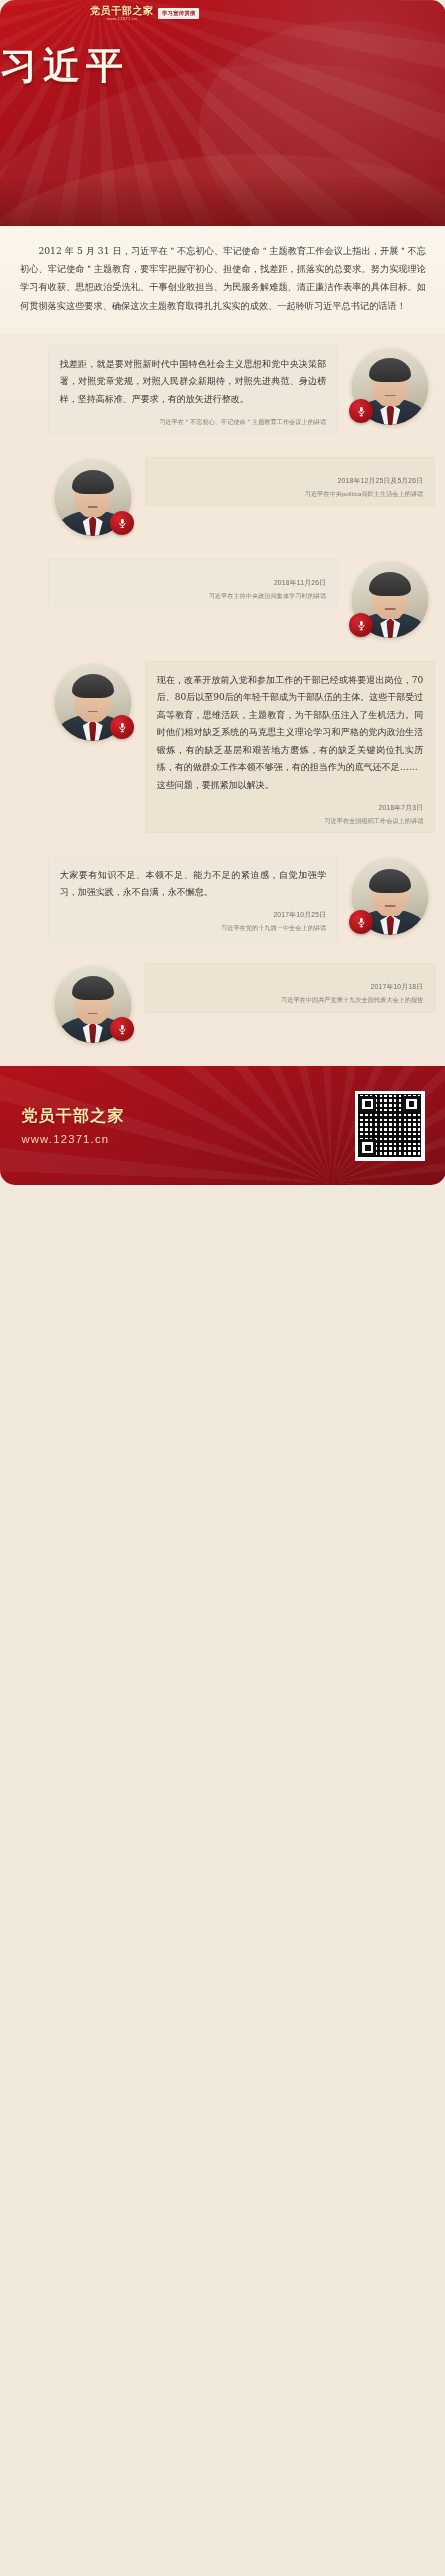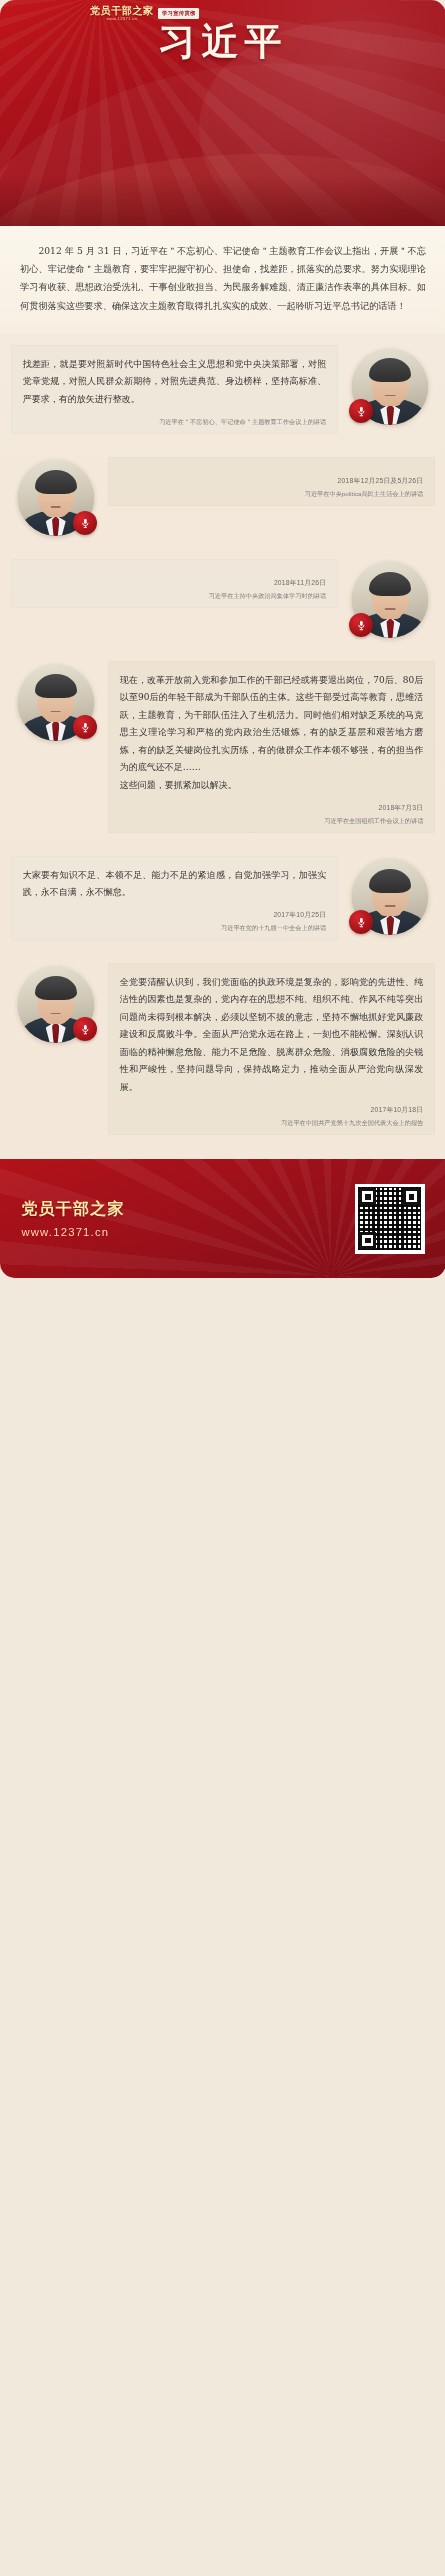--- a/index.html
+++ b/index.html
@@ -85,22 +85,21 @@
     background: #f2f0ea;
     color: #a9131c;
     font-size: 5.3px;
     padding: 1.8px 3.6px;
     border-radius: 1.2px;
     font-weight: bold;
     letter-spacing: 0.3px;
   }
   .hdr-title-wrap {
     position: absolute;
-    left: 0; right: 0; top: 17px;
-    text-align: center;
+    left: 0; right: 0; top: 41px;
     z-index: 5;
   }
   .hdr-name {
     font-family: "DejaVu Serif", "Liberation Serif", serif;
     font-size: 37px;
     font-weight: bold;
     letter-spacing: 6px;
     color: #fff7ea;
     text-shadow: 0 1.8px 3.6px rgba(60,0,0,.45);
   }
@@ -150,20 +149,21 @@
   }
 
   
   .quotes { padding: 2.4px 0 10.7px 0; }
   .row {
     position: relative;
     display: flex;
     align-items: flex-start;
     padding: 9.5px 10.7px 13px 10.7px;
     min-height: 89px;
+    margin-left: 37px;
   }
   .row.left  { flex-direction: row; }       
   .row.right { flex-direction: row-reverse;} 
 
   .bubble {
     flex: 1 1 auto;
     background: #efe7d9;
     border-radius: 2.4px;
     padding: 10.7px 12px 8.3px 12px;
     box-shadow: inset 0 0 0 0.6px rgba(0,0,0,0.035);
@@ -533,21 +533,20 @@
             <path d="M6 11a6 6 0 0 0 12 0" fill="none" stroke="#fff" stroke-width="2"></path>
             <rect x="11" y="17" width="2" height="4" fill="#fff"></rect>
             <rect x="8" y="21" width="8" height="2" rx="1" fill="#fff"></rect>
           </svg>
         </div>
       </div>
     </div>
 
     <div class="row right">
       <div class="bubble alt">
-        <div class="qtext">全党要清醒认识到，我们党面临的执政环境是复杂的，影响党的先进性、纯洁性的因素也是复杂的，党内存在的思想不纯、组织不纯、作风不纯等突出问题尚未得到根本解决，必须以坚韧不拔的意志，坚持不懈地抓好党风廉政建设和反腐败斗争。全面从严治党永远在路上，一刻也不能松懈。深刻认识面临的精神懈怠危险、能力不足危险、脱离群众危险、消极腐败危险的尖锐性和严峻性，坚持问题导向，保持战略定力，推动全面从严治党向纵深发展。</div>
         <div class="qmeta">
           <div class="qdate">2017年10月18日</div>
           <div class="qsrc">习近平在中国共产党第十九次全国代表大会上的报告</div>
         </div>
       </div>
       <div class="portrait-wrap">
         <div class="portrait">
           <div class="p-bg"></div>
           <div class="p-suit"></div>
           <div class="p-shirt"></div>

